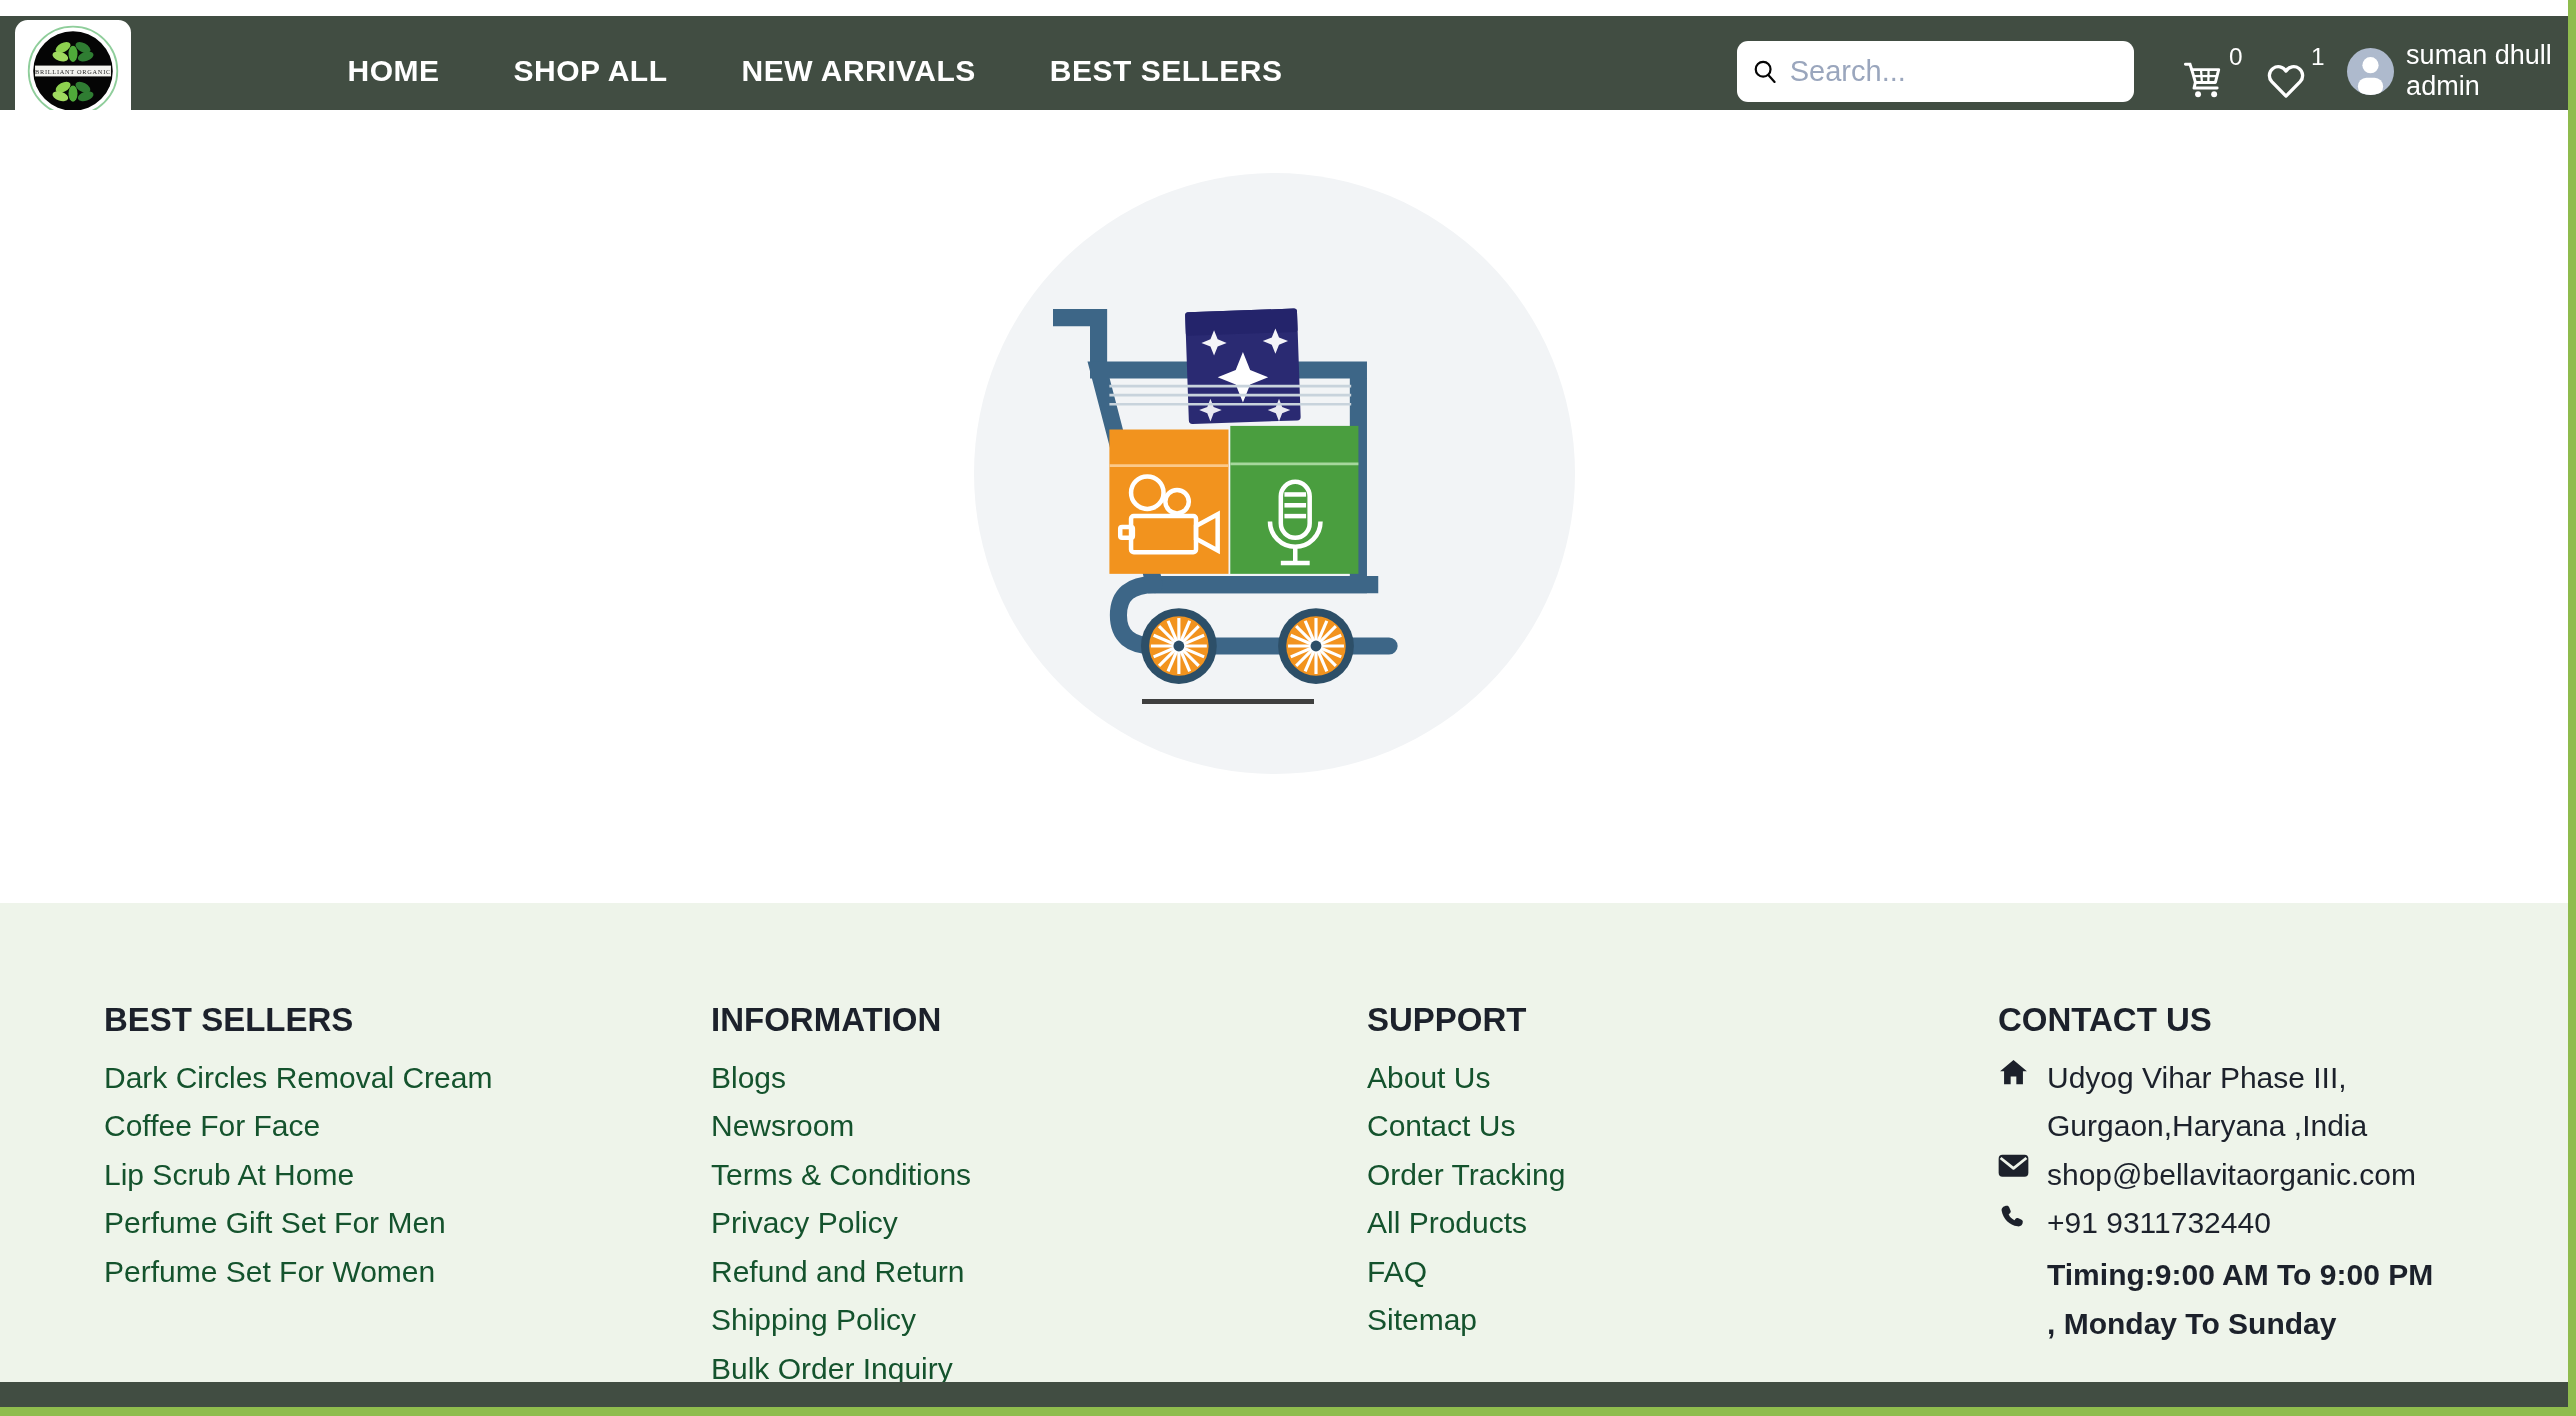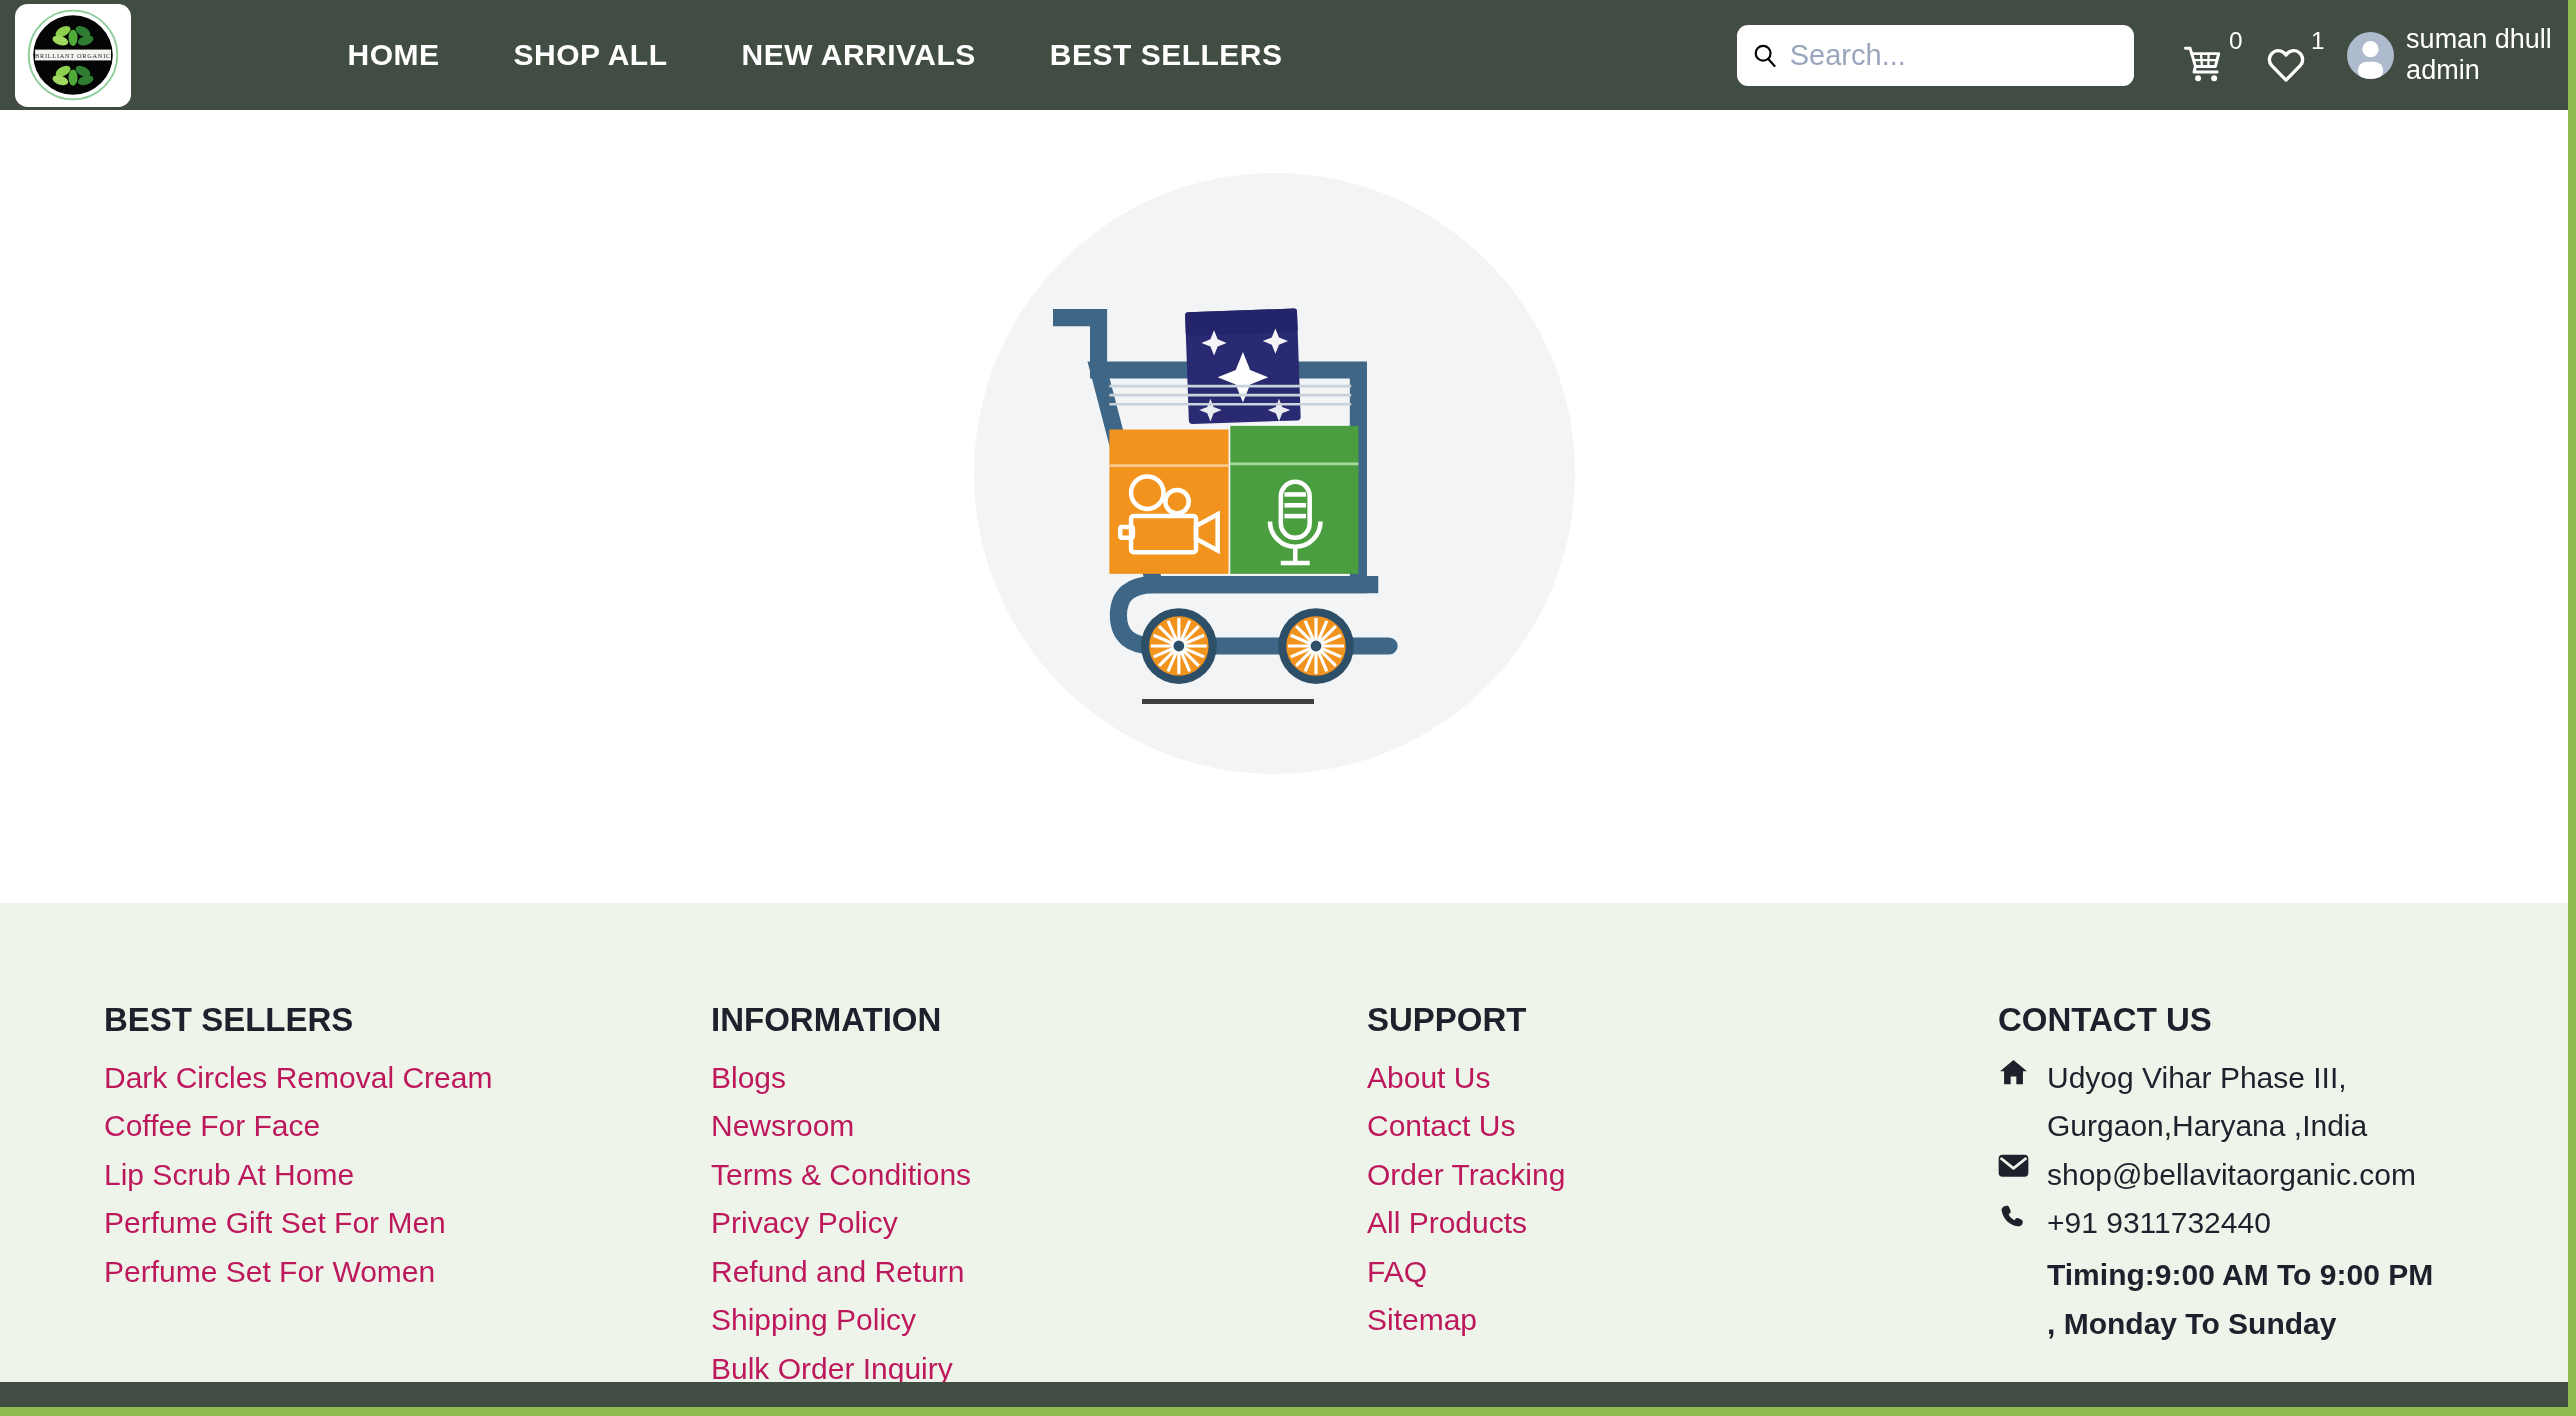--- a/index.html
+++ b/index.html
@@ -13,21 +13,21 @@
   #page {
     position: relative;
     width: 2576px;
     height: 1416px;
     background: #ffffff;
   }
 
   
   #header {
     position: absolute;
-    left: 0; top: 0;
+    left: 0; top: 16px;
     width: 2568px;
     height: 110px;
     background: #414d42;
     display: flex;
     align-items: center;
   }
   #logo-box {
     width: 116px;
     height: 103px;
     margin-left: 14.5px;
@@ -181,21 +181,21 @@
   #fcol-contact { left: 1998px; }
   .fcol-title {
     font-size: 33px;
     font-weight: bold;
     color: #1c212b;
     margin-bottom: 14.5px;
     white-space: nowrap;
   }
   .flink {
     font-size: 30px;
-    color: #be185d;
+    color: #14532d;
     line-height: 1.62;
     white-space: nowrap;
     cursor: pointer;
   }
   .crow {
     display: flex;
     align-items: flex-start;
     gap: 18px;
   }
   .cicon {

